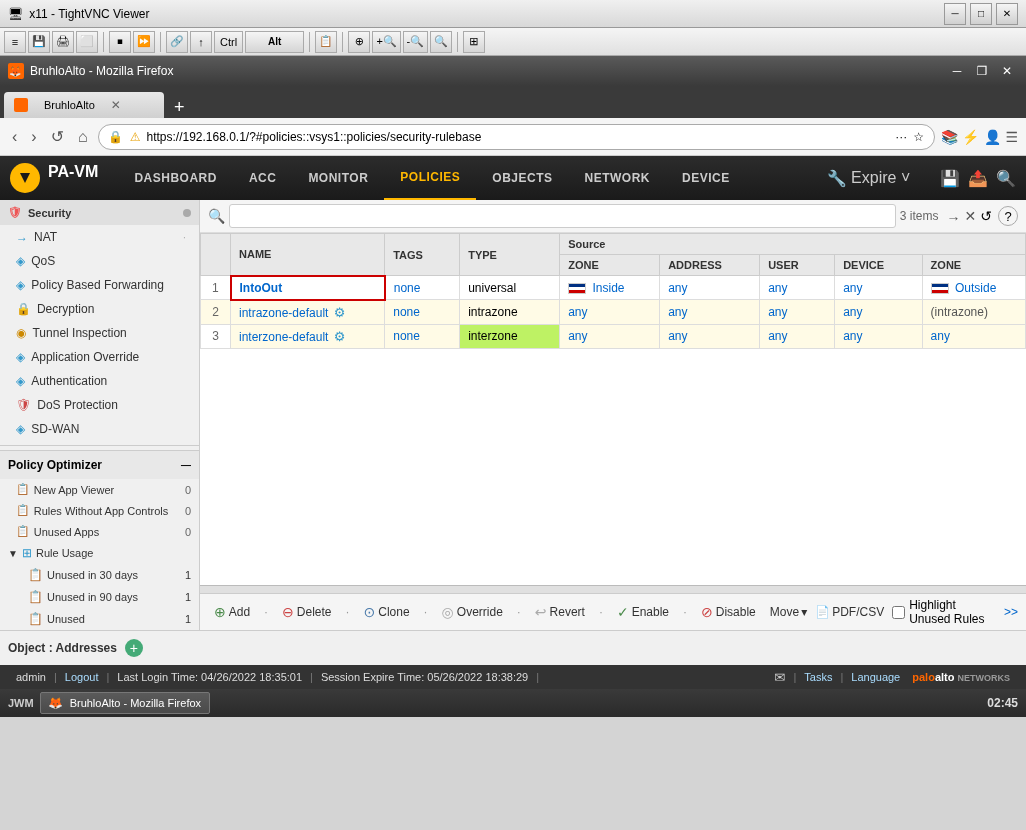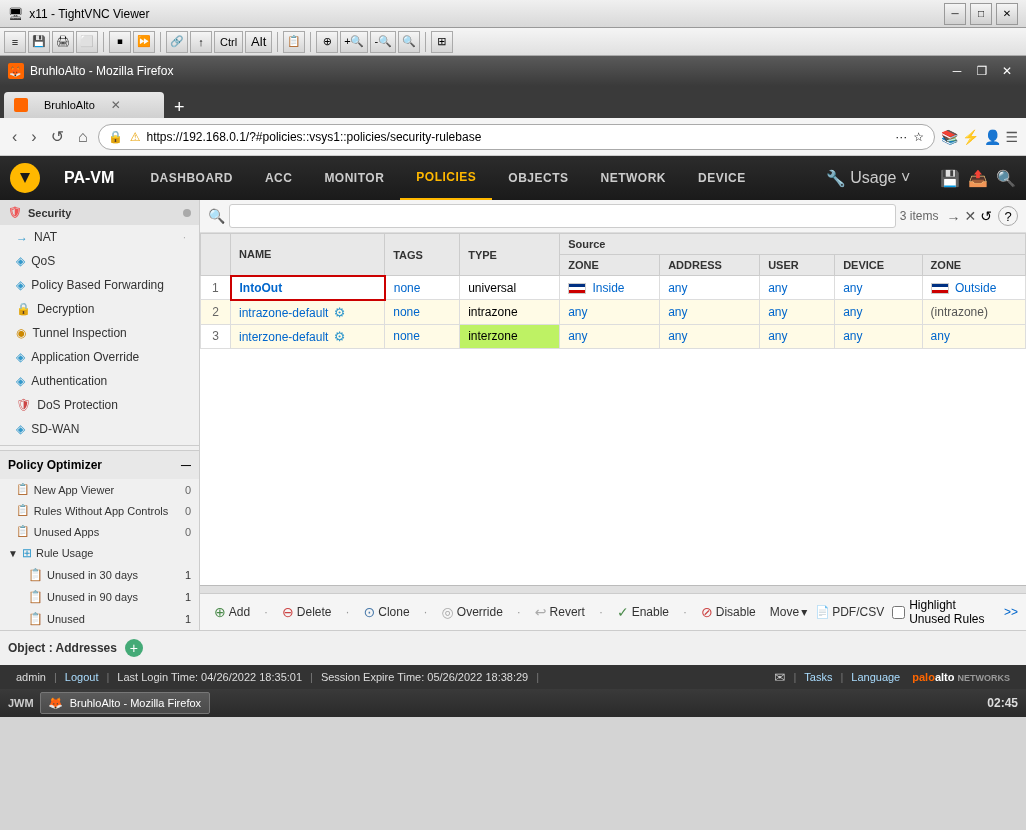--- a/index.html
+++ b/index.html
@@ -109,22 +109,21 @@
     
     .pavm-header {
       background: linear-gradient(to bottom, #2c2c2c, #1a1a1a);
       height: 44px;
       display: flex;
       align-items: center;
       padding: 0 0 0 10px;
     }
     .pavm-logo {
       display: flex;
-      align-items: center;
-      gap: 24px;
+      gap: 8px;
       margin-right: 20px;
     }
     .pavm-logo-icon {
       width: 30px;
       height: 30px;
       background: #ffb800;
       border-radius: 50%;
       display: flex;
       align-items: center;
       justify-content: center;
@@ -466,21 +465,21 @@
   <button style="font-size:11px;">💾</button>
   <button style="font-size:11px;">🖨</button>
   <button style="font-size:11px;">⬜</button>
   <div class="toolbar-sep"></div>
   <button style="font-size:11px;">⏹</button>
   <button style="font-size:11px;">⏩</button>
   <div class="toolbar-sep"></div>
   <button style="font-size:11px;">🔗</button>
   <button style="font-size:11px;">↑</button>
   <button style="font-size:11px; padding:0 5px;">Ctrl</button>
-  <button style="font-size:13px; padding:0 5px;">Alt</button>
+  <button style="font-size:10px; padding:0 22px;font-weight:bold;">Alt</button>
   <div class="toolbar-sep"></div>
   <button style="font-size:11px;">📋</button>
   <div class="toolbar-sep"></div>
   <button style="font-size:11px;">⊕</button>
   <button style="font-size:11px;">+🔍</button>
   <button style="font-size:11px;">-🔍</button>
   <button style="font-size:11px;">🔍</button>
   <div class="toolbar-sep"></div>
   <button style="font-size:11px;">⊞</button>
 </div>
@@ -541,21 +540,21 @@
     <div class="nav-item">ACC</div>
     <div class="nav-item">MONITOR</div>
     <div class="nav-item active">POLICIES</div>
     <div class="nav-item">OBJECTS</div>
     <div class="nav-item">NETWORK</div>
     <div class="nav-item">DEVICE</div>
   </div>
   <div class="header-icons">
     <button class="commit-btn">
       <span>🔧</span>
-      <span>Usage ˅</span>
+      <span>Expire ˅</span>
     </button>
     <button>💾</button>
     <button>📤</button>
     <button>🔍</button>
   </div>
 </div>
 
 <div class="content-area">
 
   <div class="sidebar">

